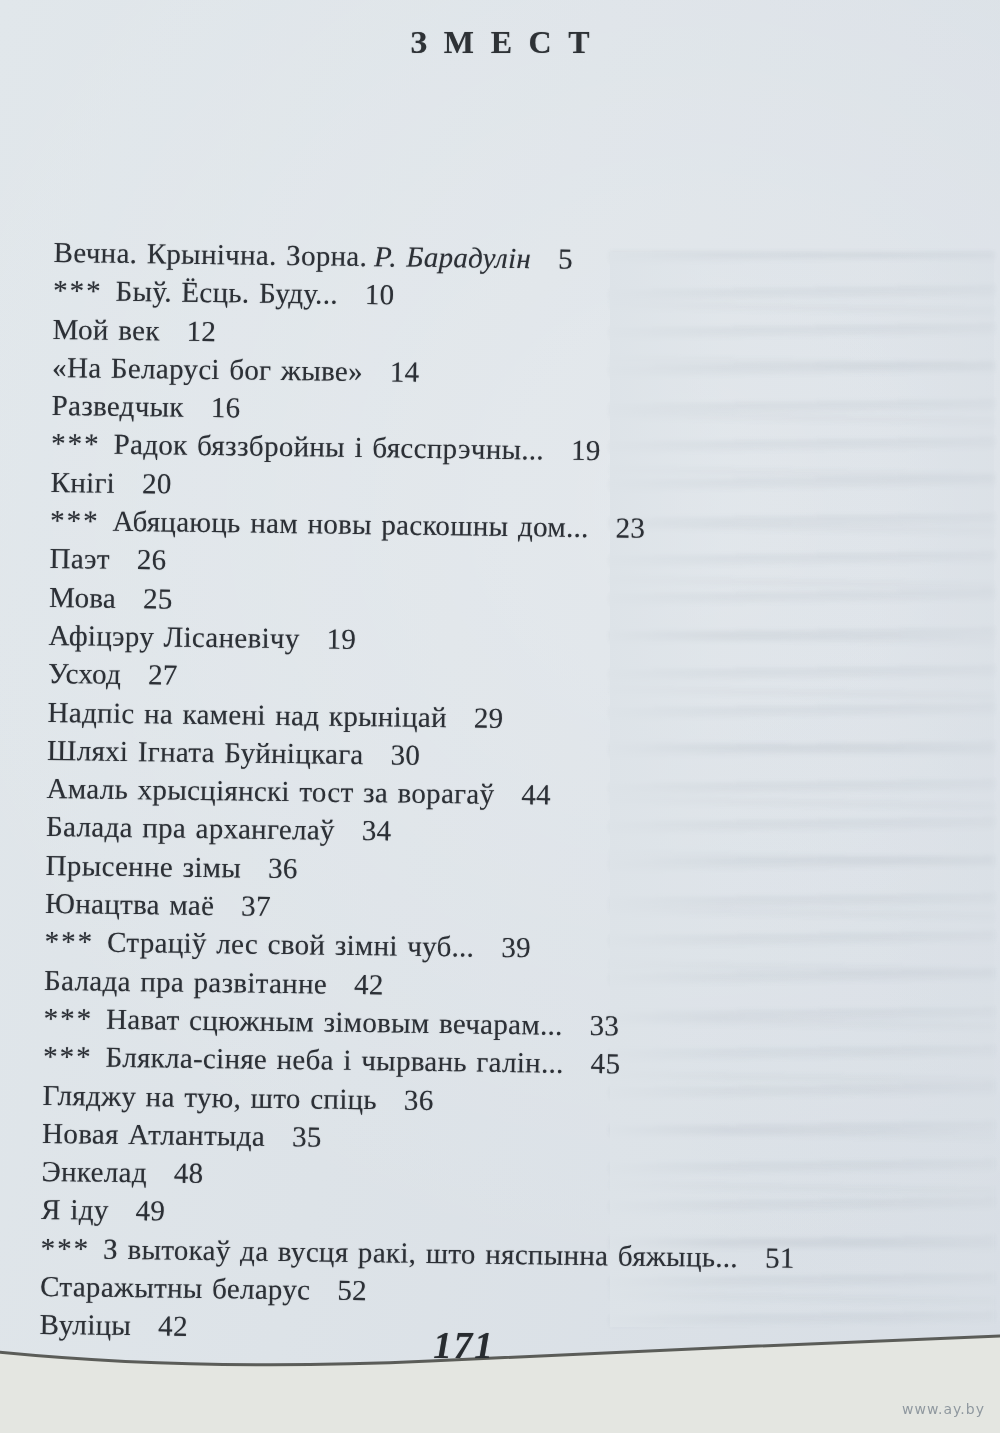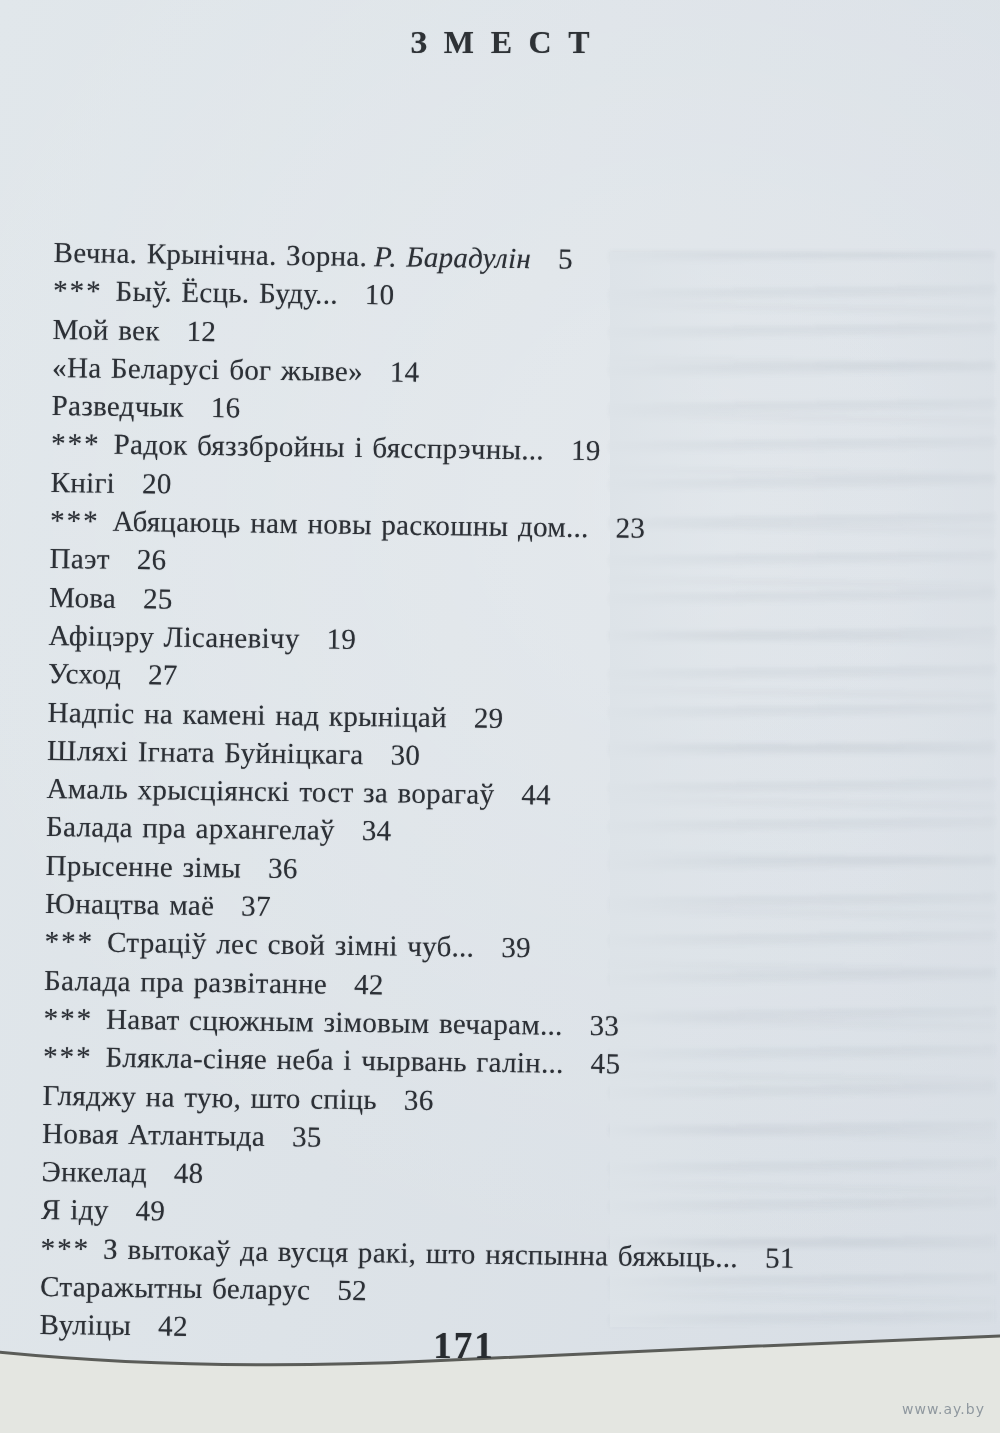--- a/index.html
+++ b/index.html
@@ -55,21 +55,21 @@
     position:absolute;
     left:610px;right:6px;top:252px;height:1075px;
     background:linear-gradient(to right, rgba(221,227,232,0.95), rgba(221,227,232,0.25) 30%, rgba(219,225,231,0.15) 70%, rgba(217,223,229,0.55));
   }
   .page-edge{
     position:absolute;left:0;top:1330px;width:1000px;height:103px;
   }
   .folio{
     position:absolute;top:1324px;left:464px;transform:translateX(-50%);
     font-size:37px;font-weight:700;letter-spacing:2px;
-    color:#282c30;text-shadow:0 0 1px rgba(40,44,48,0.5);
+    color:#282c30;text-shadow:0 0 1px rgba(40,44,48,0.5);font-style:italic;
   }
   .watermark{
     position:absolute;top:1401px;right:15px;
     font-family:"DejaVu Sans", sans-serif;
     font-size:14px;color:#8f989f;letter-spacing:1px;
   }
 </style>
 </head>
 <body>
 

